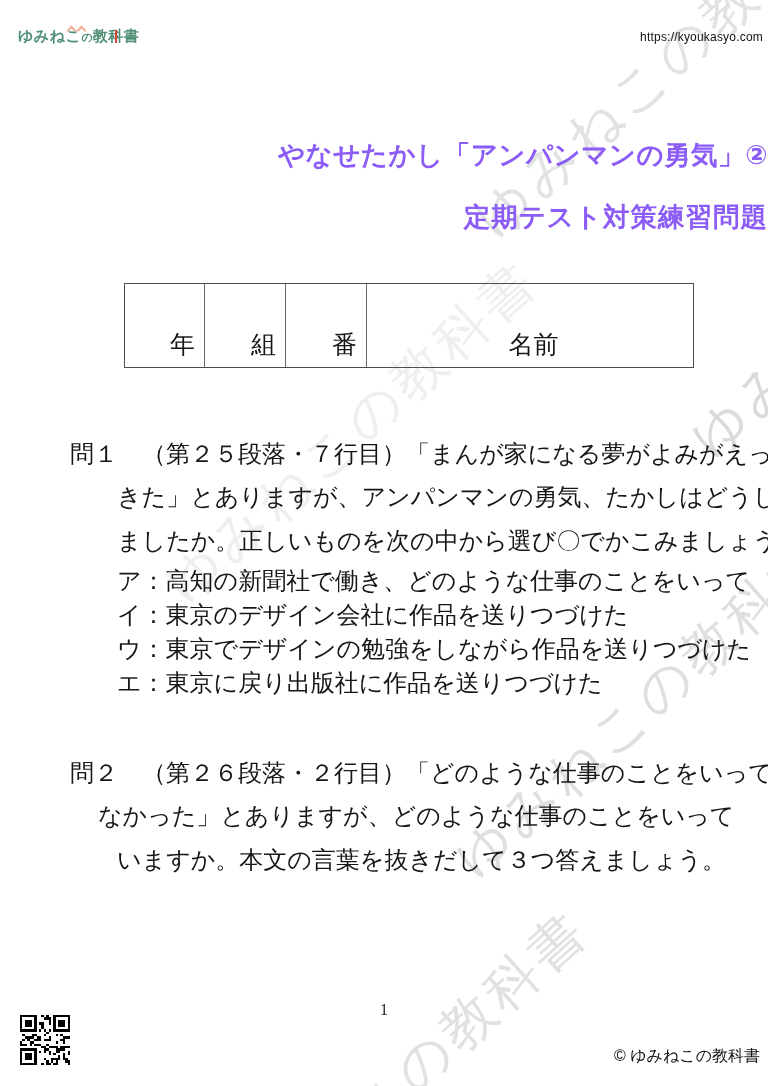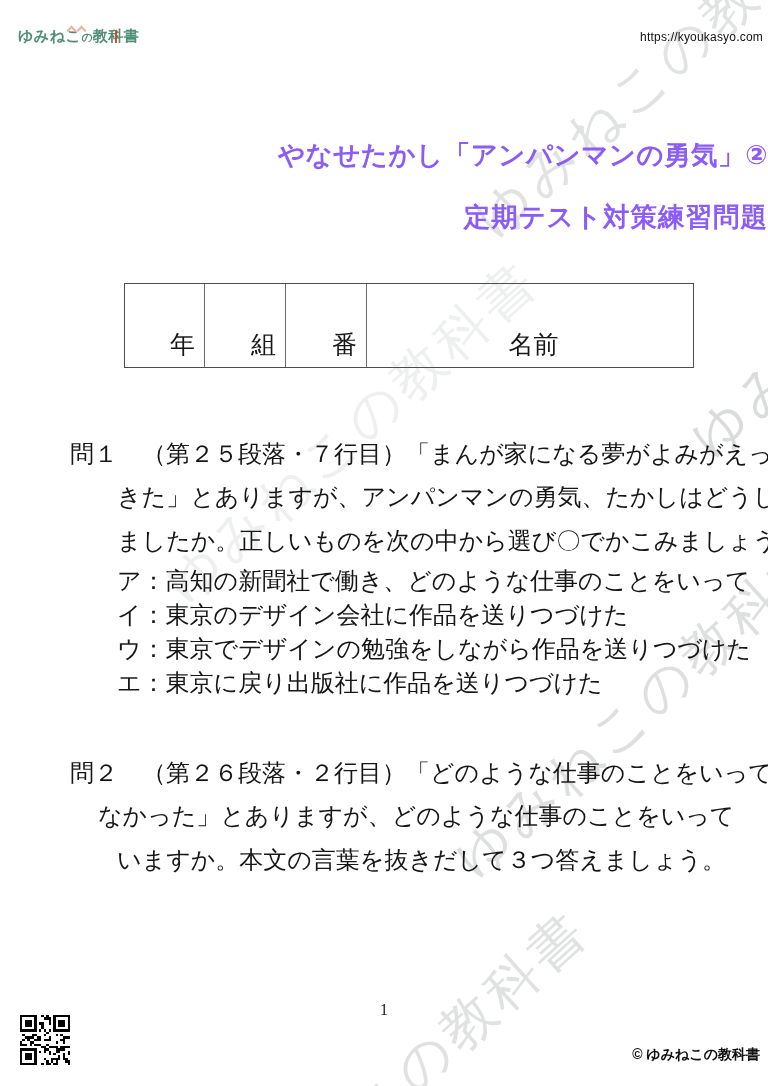--- a/index.html
+++ b/index.html
@@ -45,21 +45,21 @@
   .opt-1{left:117px;top:599px}
   .opt-2{left:117px;top:633px}
   .opt-3{left:117px;top:667px}
   .q2-l1{left:70px;top:757px}
   .q2-l2{left:98px;top:800px}
   .q2-l3{left:117px;top:844px}
   
   .page-num{position:absolute;left:0;width:768px;text-align:center;top:1001px;font-size:16px;font-family:"Liberation Serif","DejaVu Serif",serif;color:#222}
   .qr{position:absolute;left:20px;top:1015px;width:50px;height:50px}
   .qr svg{width:100%;height:100%;display:block}
-  .copyright{position:absolute;right:8px;top:1046px;font-size:14px;font-weight:bold;color:#111;white-space:nowrap}
+  .copyright{position:absolute;right:8px;top:1046px;font-size:16px;font-weight:normal;color:#111;white-space:nowrap}
 </style>
 </head>
 <body>
 
 <div class="wm wm-a">ゆみねこの教科書</div>
 <div class="wm wm-b">ゆみねこの教科書</div>
 <div class="wm wm-c">ゆみねこの教科書</div>
 <div class="wm wm-d">ゆみねこの教科書</div>
 <div class="wm wm-e">ゆみねこの教科書</div>
 

